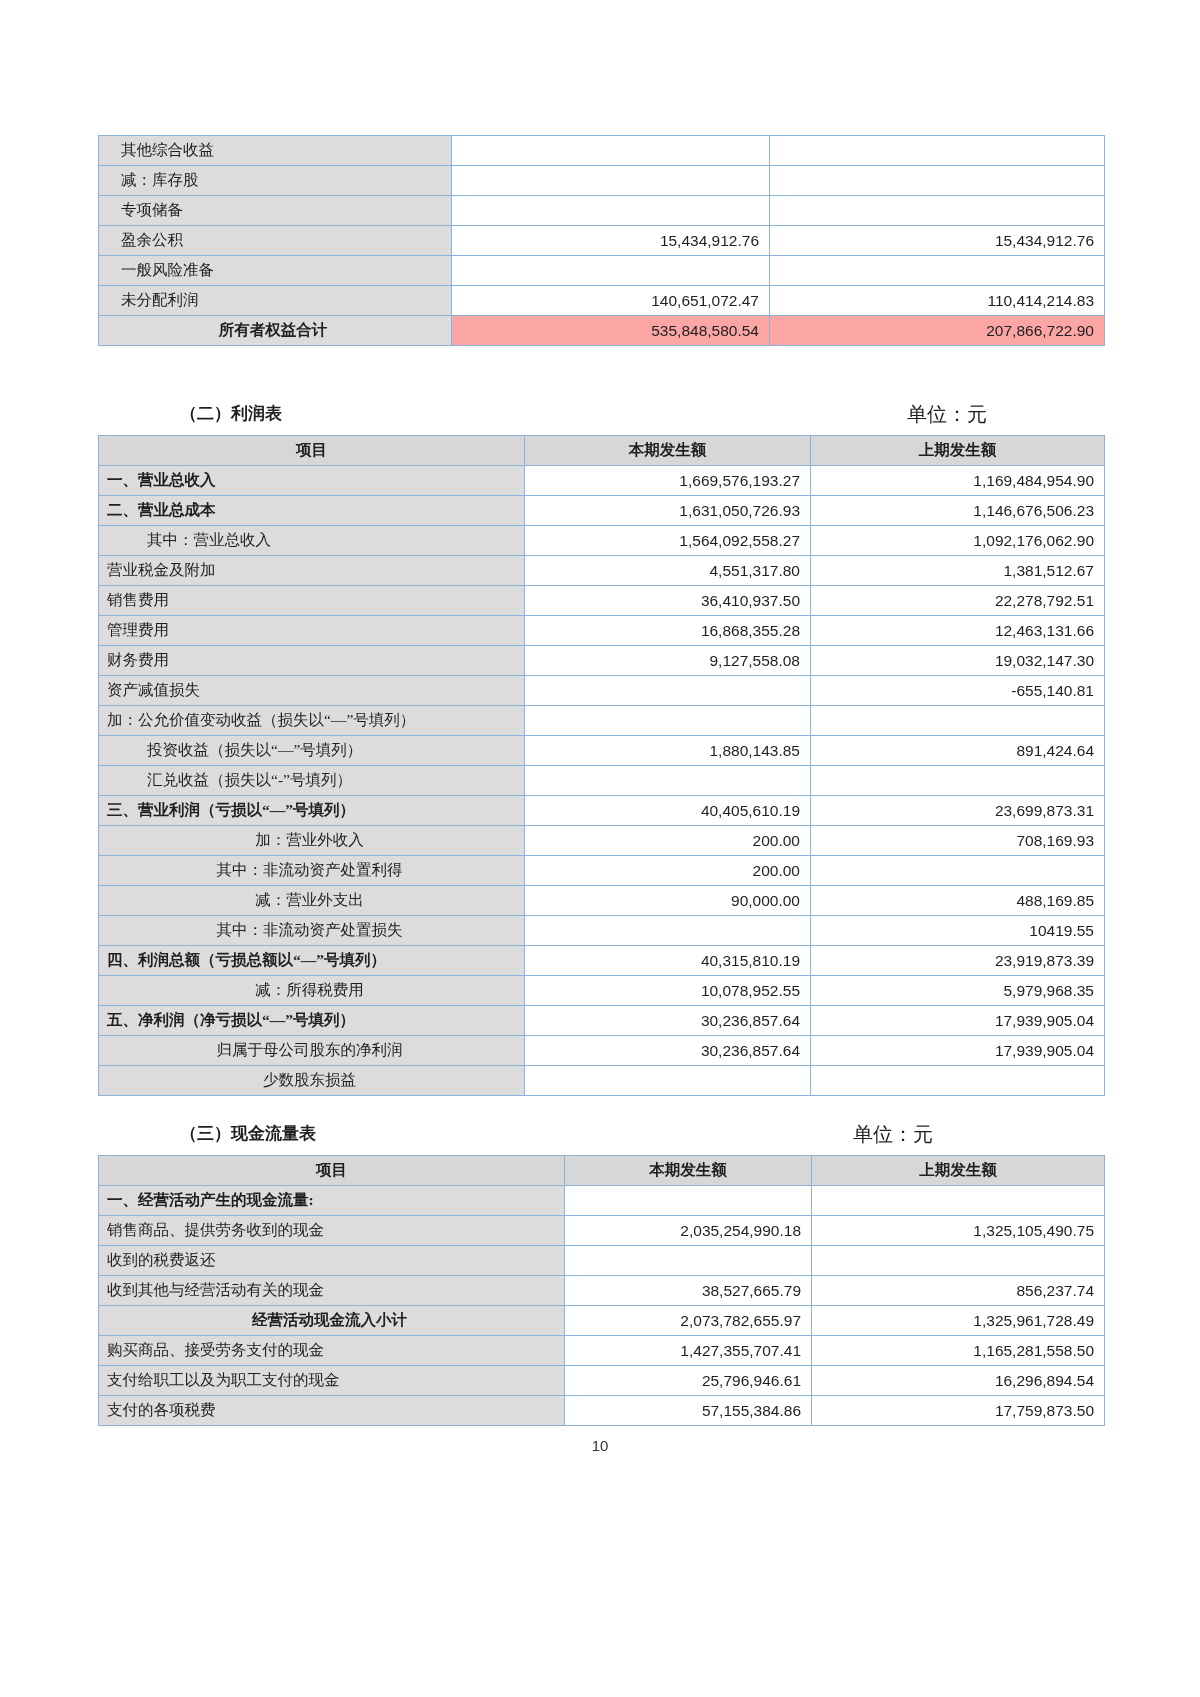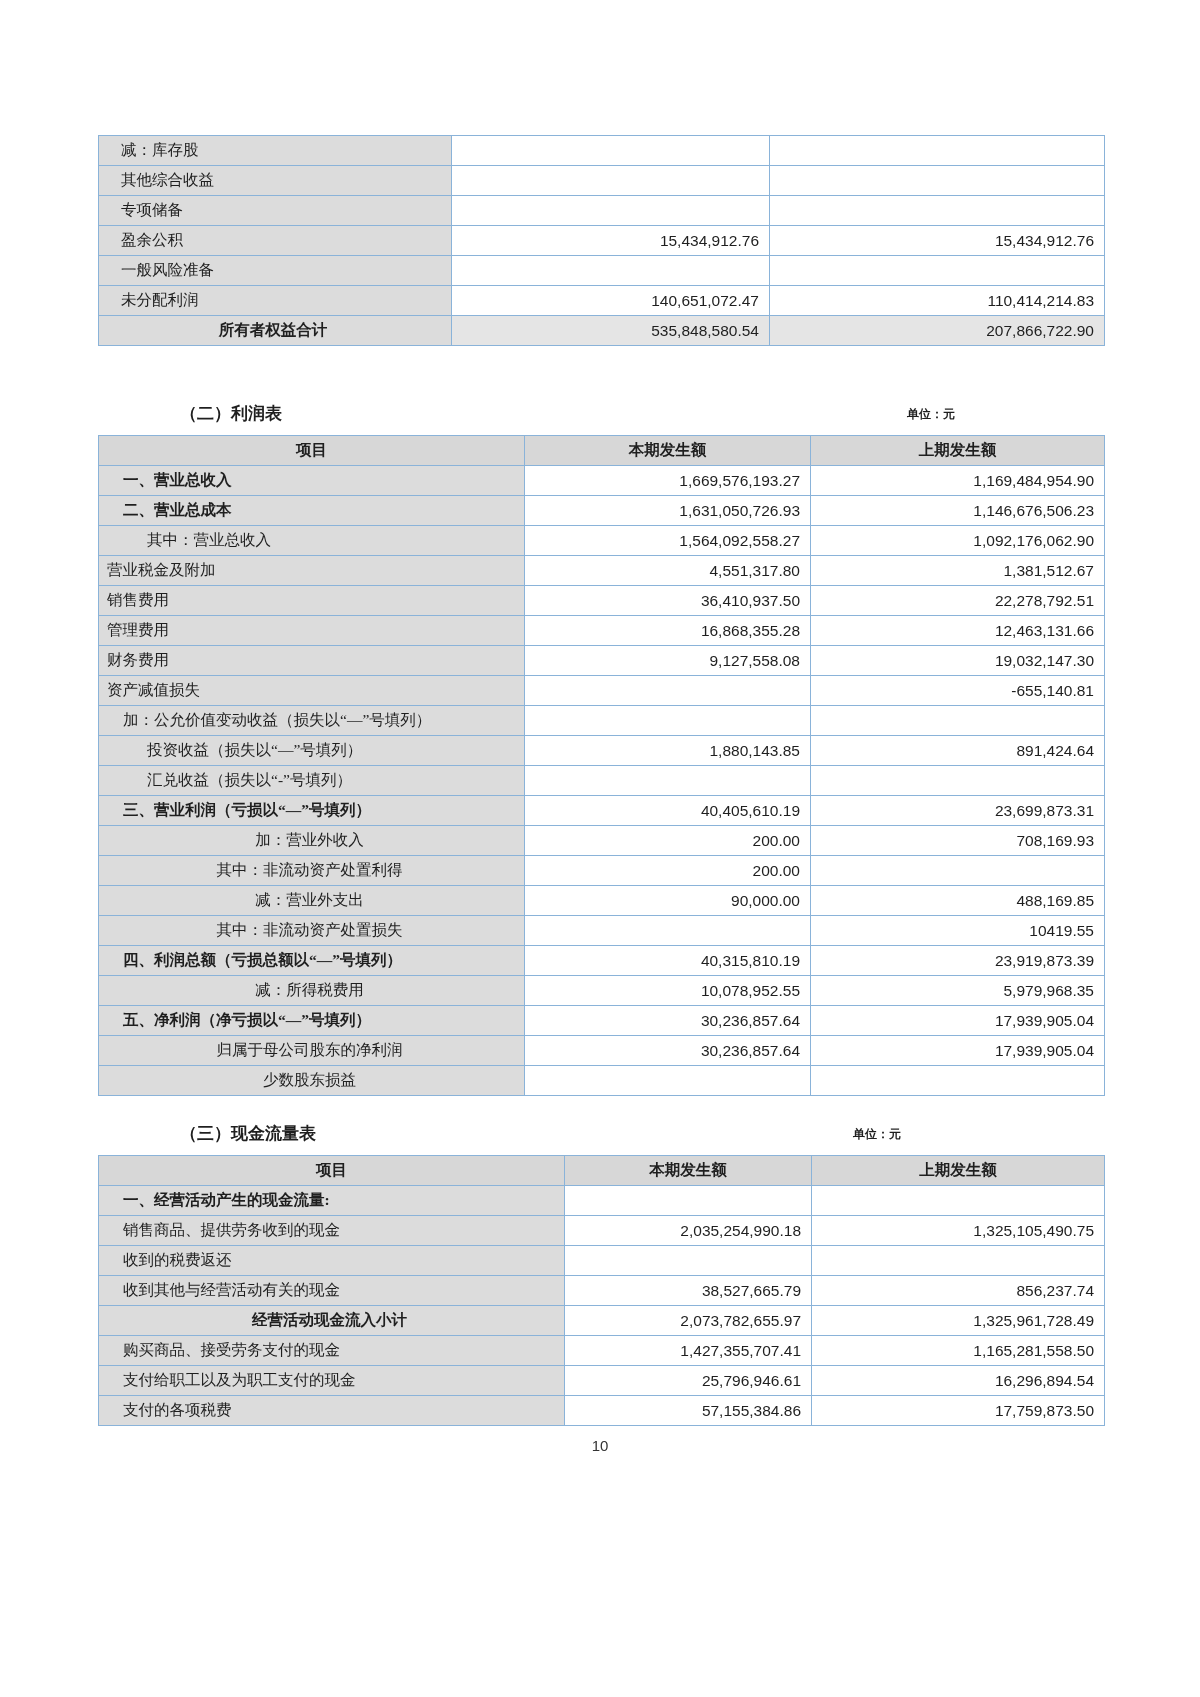--- a/index.html
+++ b/index.html
@@ -24,39 +24,39 @@
     font-size:15.5px; font-family:"Liberation Serif","DejaVu Serif",serif;
   }
   td.c-label {
     background:#dcdcdc; font-size:15.5px; text-align:left;
     padding:0 4px 0 8px; color:#1f1f1f;
   }
   td.c-num {
     background:#ffffff; text-align:right; padding:0 10px 0 4px;
     font-size:15.5px; font-family:"Liberation Sans","DejaVu Sans",sans-serif;
   }
-  tr.shade td.c-num { background:#e5e5e5; }
+  tr.shade td.c-num { background:#fca5a5; }
   td.i1t1 { padding-left:22px; }
-  td.i0 { padding-left:24px; }
+  td.i0 { padding-left:8px; }
   td.i1 { padding-left:48px; }
   td.i2 { }
   td.ctr { text-align:center; padding-left:0; }
   td.b, tr.shade td.c-label { font-weight:bold; }
 
   .t1 { top:135px; }
   .t2 { top:435px; }
   .t3 { top:1155px; }
 
   .section-head {
     position:absolute; left:98px; width:1006px; height:42px; line-height:42px;
   }
   .sh2 { top:393px; }
   .sh3 { top:1113px; }
   .sec-title { position:absolute; left:82px; font-weight:bold; font-size:17px; }
-  .unit { position:absolute; font-weight:bold; font-size:12px; }
+  .unit { position:absolute; font-weight:normal; font-size:20px; }
   .unit-2 { left:809px; }
   .unit-3 { left:755px; }
 
   .page-number {
     position:absolute; top:1437px; left:0; width:1200px; text-align:center;
     font-size:15px; font-family:"Liberation Sans","DejaVu Sans",sans-serif; color:#333;
   }
 </style>
 </head>
 <body>
@@ -64,26 +64,26 @@
 <div class="page">
 
   <table class="t t1">
     <colgroup>
         <col style="width:353px">
         <col style="width:318px">
         <col style="width:335px">
       </colgroup>
     <tbody>
         <tr>
+          <td class="c-label i1t1">其他综合收益</td>
+          <td class="c-num"></td>
+          <td class="c-num"></td>
+        </tr>
+        <tr>
           <td class="c-label i1t1">减：库存股</td>
-          <td class="c-num"></td>
-          <td class="c-num"></td>
-        </tr>
-        <tr>
-          <td class="c-label i1t1">其他综合收益</td>
           <td class="c-num"></td>
           <td class="c-num"></td>
         </tr>
         <tr>
           <td class="c-label i1t1">专项储备</td>
           <td class="c-num"></td>
           <td class="c-num"></td>
         </tr>
         <tr>
           <td class="c-label i1t1">盈余公积</td>

